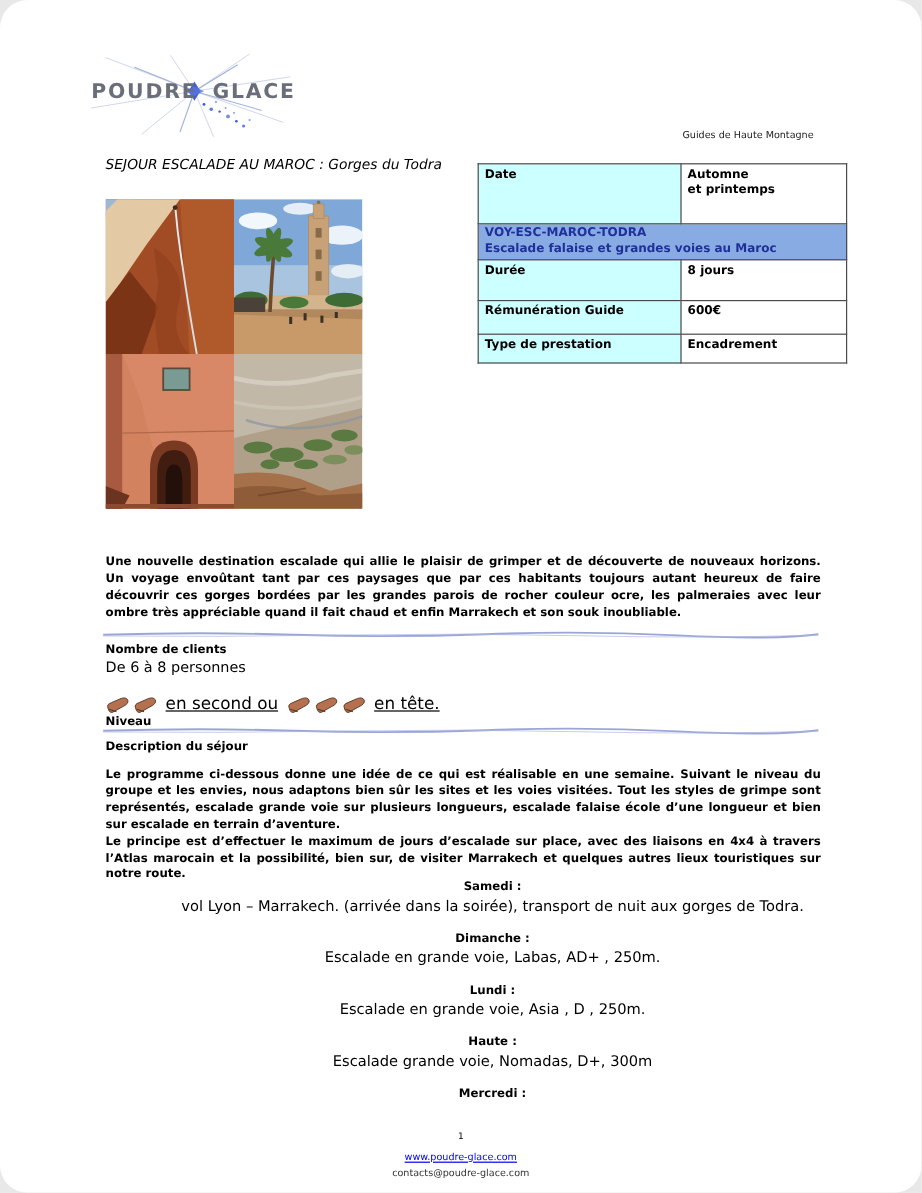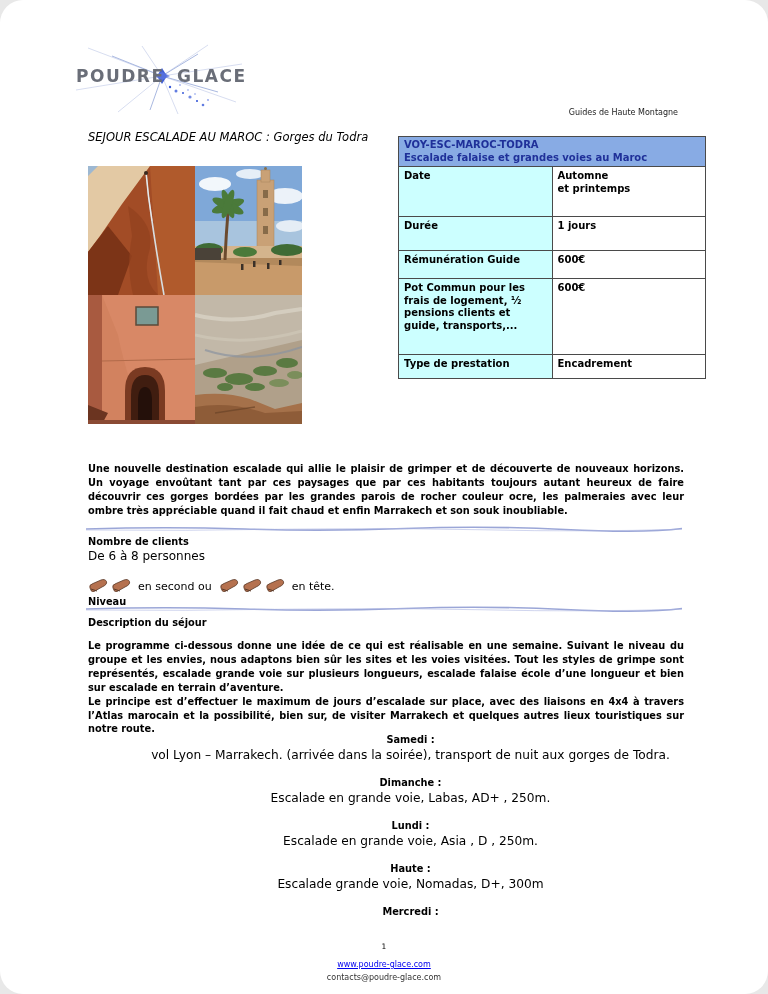--- a/index.html
+++ b/index.html
@@ -41,21 +41,22 @@
     position:absolute;left:88px;top:462px;width:596px;
     font-size:9.8px;font-weight:bold;line-height:1.42;text-align:justify;
   }
   .divider{position:absolute;left:85px;width:598px;height:8px;}
   .d1{top:525px;} .d2{top:605px;}
   .sec-head{position:absolute;left:88px;font-size:9.8px;font-weight:bold;}
   .h-people{top:536px;} .h-level{top:596px;} .h-desc{top:617px;}
   .people-value{position:absolute;left:88px;top:549px;font-size:12px;}
   .level-row{
     position:absolute;left:88px;top:579px;display:flex;align-items:flex-end;
-    font-size:11px;
+    font-size:14px;
+    text-decoration:underline;
   }
   .level-row .shoe{margin-right:3px;}
   .level-row .lvl-txt{margin:0 7px 0 4px;}
   .description{
     position:absolute;left:88px;top:639px;width:596px;
     font-size:9.8px;font-weight:bold;line-height:1.42;text-align:justify;
     white-space:pre-line;
   }
   
   .schedule{position:absolute;left:88px;top:734px;width:645px;text-align:center;}
@@ -110,40 +111,36 @@
     </svg>
   </div>
 
   <div class="tagline">Guides de Haute Montagne</div>
 
   <div class="doc-title">SEJOUR ESCALADE AU MAROC :  Gorges du Todra</div>
 
   <table class="info-table">
     <tbody>
         <tr>
+      <td class="lbl" style="height:44px">Date</td>
+      <td class="val">Automne
+et printemps</td>
+    </tr>
+    <tr>
       <td colspan="2" class="hdr">
         <div>VOY-ESC-MAROC-TODRA</div>
         <div>Escalade falaise et grandes voies au Maroc</div>
       </td>
     </tr>
     <tr>
-      <td class="lbl" style="height:44px">Date</td>
-      <td class="val">Automne
-et printemps</td>
-    </tr>
-    <tr>
       <td class="lbl" style="height:28px">Durée</td>
-      <td class="val">1 jours</td>
+      <td class="val">8 jours</td>
     </tr>
     <tr>
       <td class="lbl" style="height:22px">Rémunération Guide</td>
-      <td class="val">600€</td>
-    </tr>
-    <tr>
-      <td class="lbl" style="height:70px">Pot Commun pour les frais de logement, ½ pensions clients et guide, transports,...</td>
       <td class="val">600€</td>
     </tr>
     <tr>
       <td class="lbl" style="height:18px">Type de prestation</td>
       <td class="val">Encadrement</td>
     </tr>
   </tbody>
     </table>
 
   <div class="photos">

